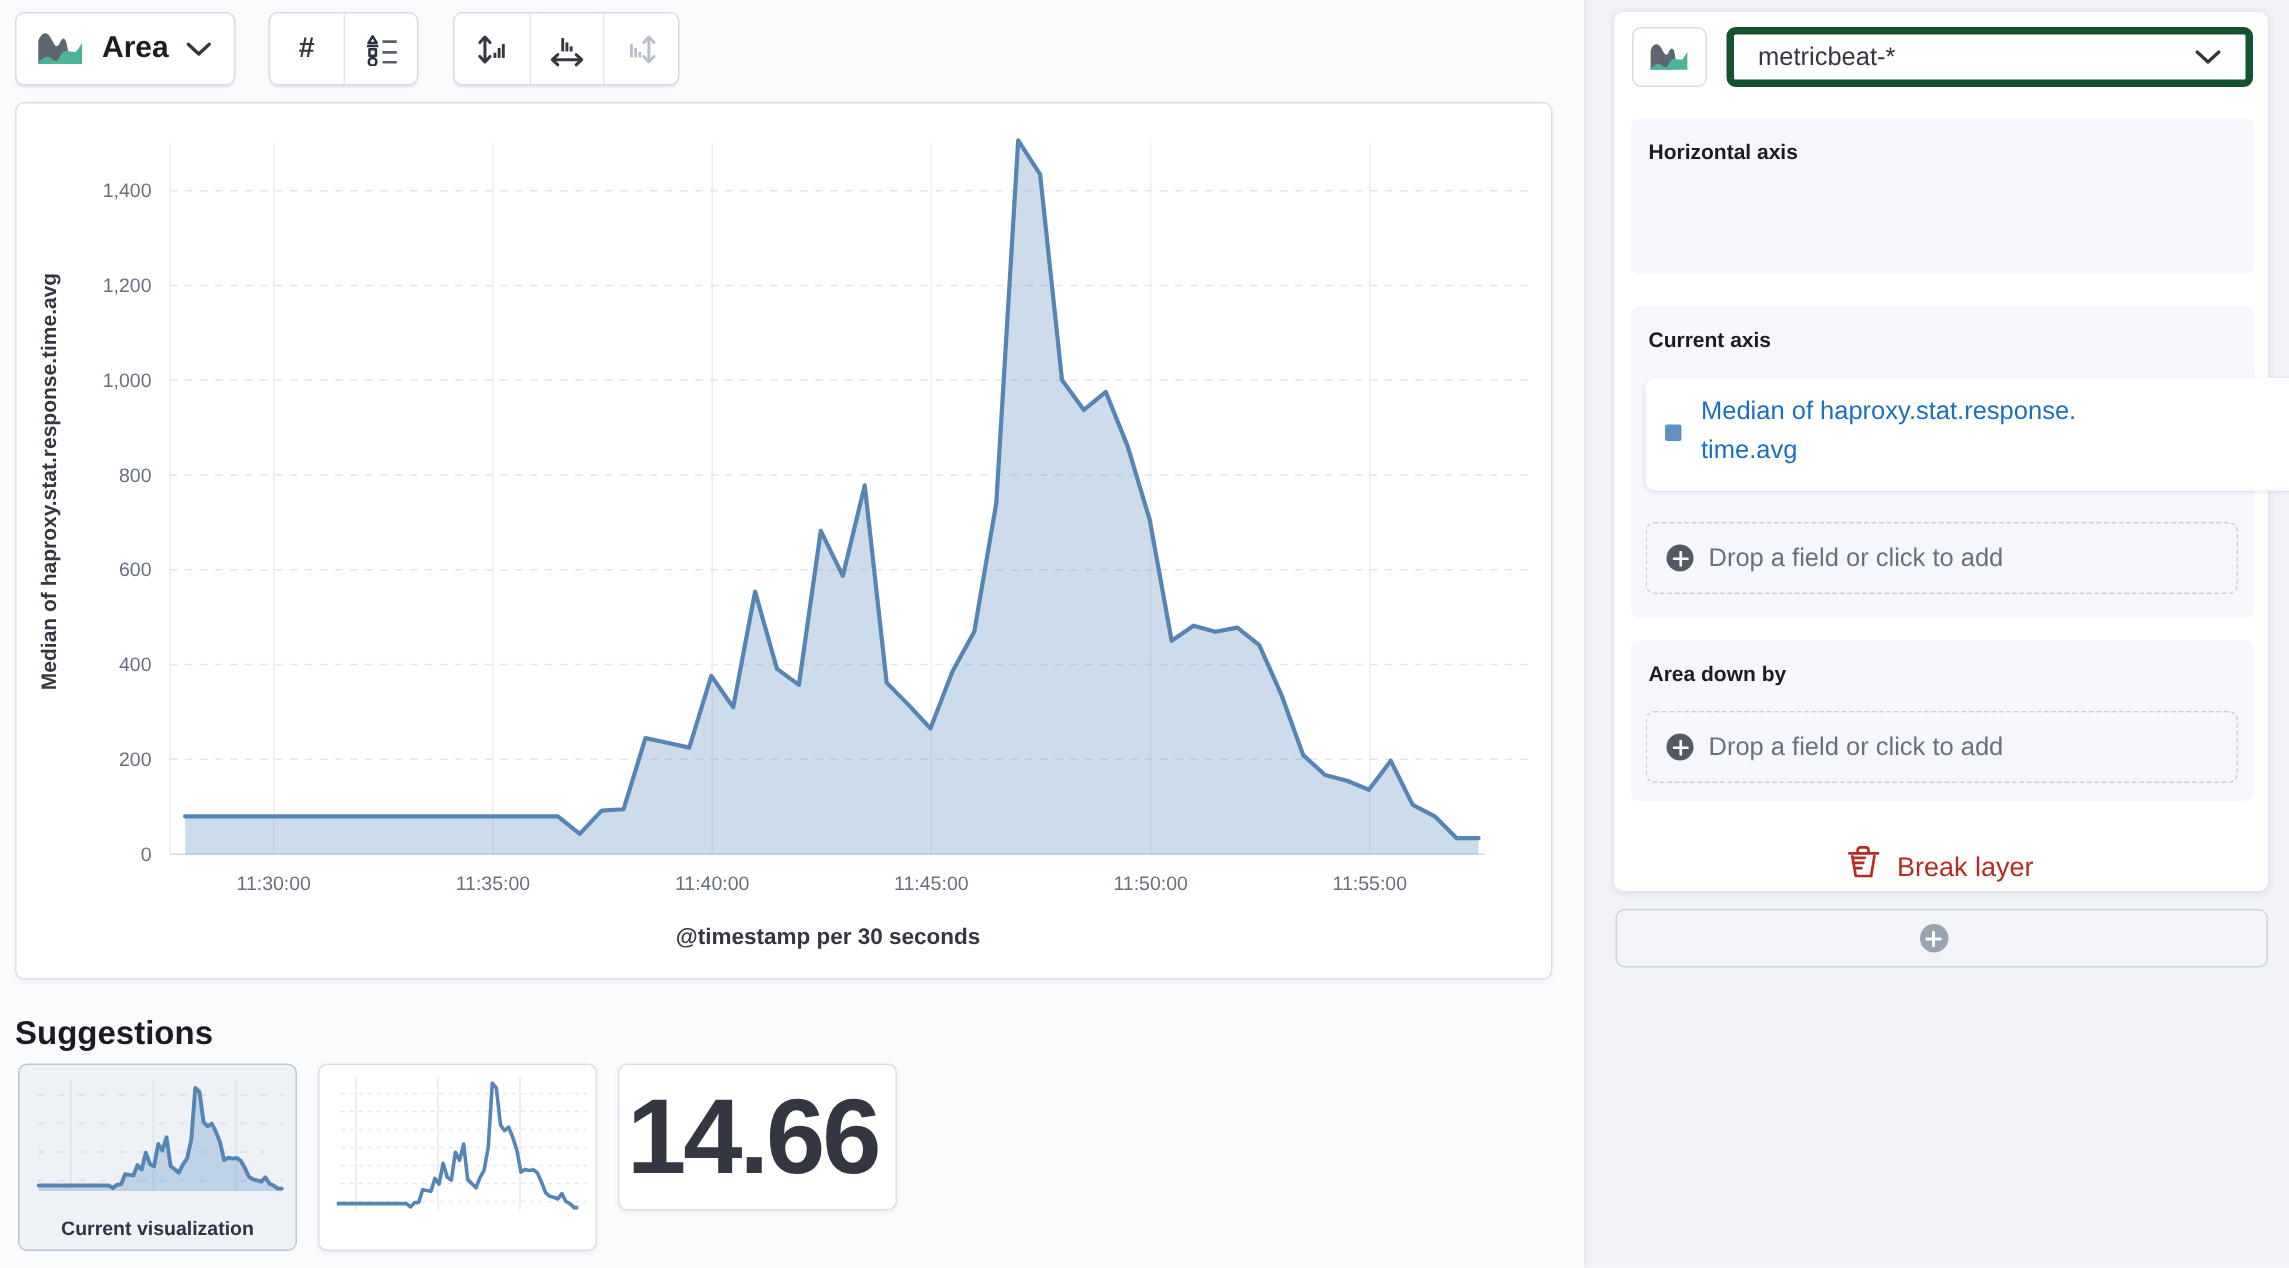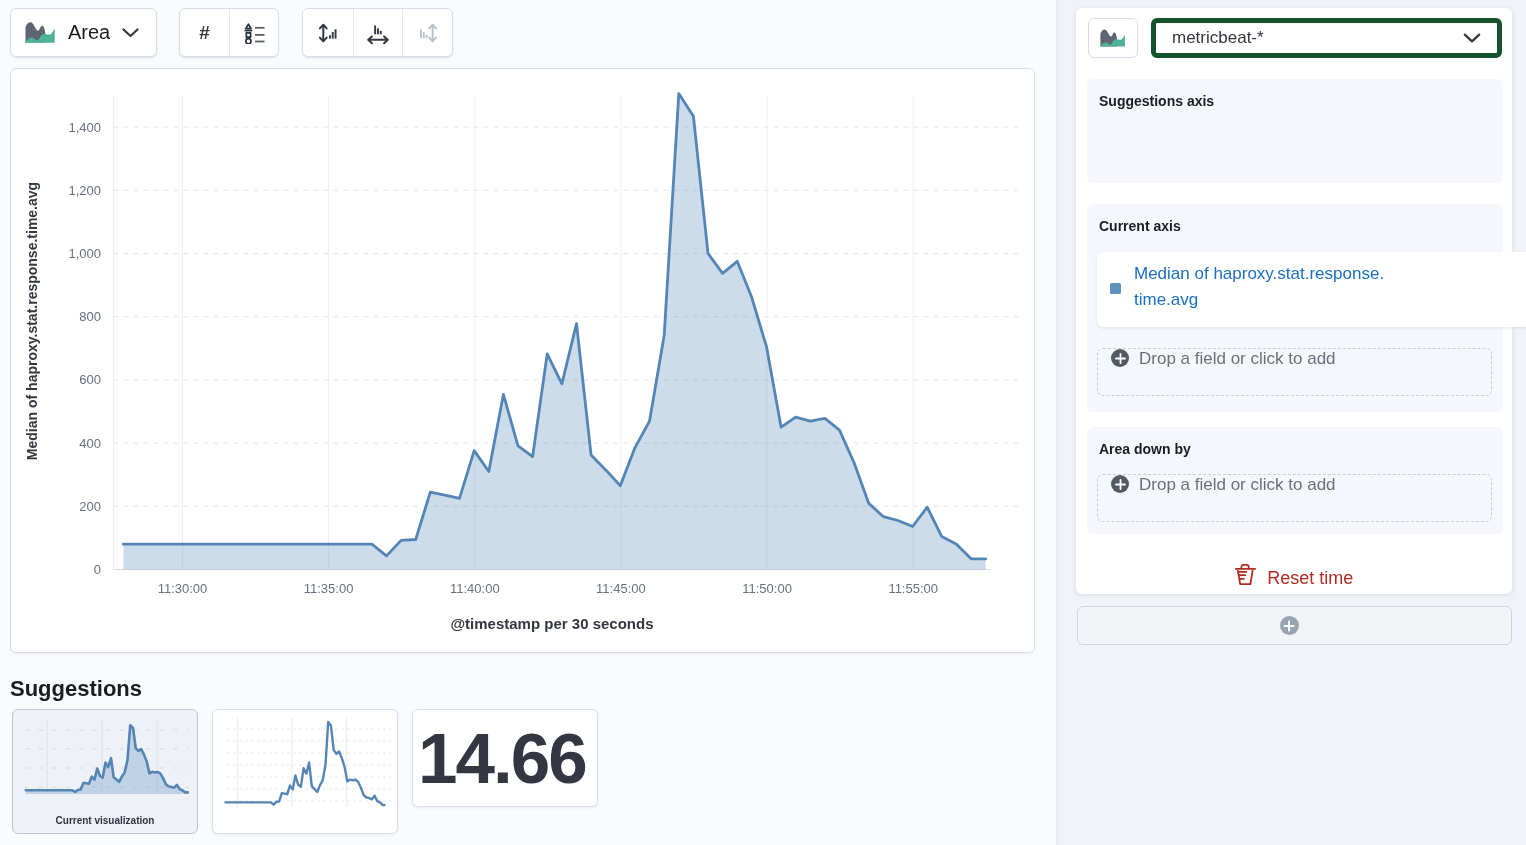--- a/index.html
+++ b/index.html
@@ -5,33 +5,33 @@
 html,body{width:1526px;height:845px;overflow:hidden}
 body{position:relative;background:#fafbfd;font-family:"Liberation Sans",sans-serif;color:#343741}
 .abs{position:absolute}
 .btn{background:#fff;border:1px solid #d6dce8;border-radius:6px;box-shadow:0 2px 2px -1px rgba(152,162,179,.3)}
 .grp{background:#fff;border:1px solid #d6dce8;border-radius:6px;box-shadow:0 2px 2px -1px rgba(152,162,179,.3);display:flex}
 .grp .cell{width:49.5px;height:47px;display:flex;align-items:center;justify-content:center}
 .grp .cell + .cell{border-left:1px solid #e3e8f0}
 .sect{background:#f5f7fc;border-radius:6px;position:absolute}
 .slabel{font-size:14px;font-weight:700;color:#1a1c21}
 .card{position:absolute;background:#fff;border-radius:6px;box-shadow:0 1px 3px rgba(109,120,141,.18)}
-.drop{position:absolute;border:1px dashed #c5cdda;border-radius:6px;display:flex;}
+.drop{position:absolute;border:1px dashed #c5cdda;border-radius:6px;display:flex;align-items:center}
 .droptxt{color:#69707d;font-size:17px;margin-left:10px}
 .pluscirc{width:18px;height:18px;border-radius:50%;background:#545a64;display:flex;align-items:center;justify-content:center;margin-left:13px;flex:0 0 auto}
 </style></head>
 <body>
 <div class="abs" style="left:1056px;top:0;width:470px;height:845px;background:#f1f3f8;box-shadow:inset 4px 0 5px -4px rgba(100,110,130,.14)"></div>
 
 <div class="abs btn" style="left:10px;top:8px;width:147px;height:49px;display:flex;align-items:center">
   <svg width="31" height="23" viewBox="0 0 31 23" style="margin-left:14px">
     <path d="M0.5 21.5 L0.5 6.3 C1.8 2.6 3.8 0.9 5.8 1.3 C8.2 1.9 9.3 5.2 11.3 8.6 C12.3 10.3 13.6 10.1 14.6 8.1 C15.5 6.2 16.6 4.4 17.6 4.8 C19 5.5 19.8 8.4 20.3 12.8 L20.3 21.5 Z" fill="#5f6571"></path>
     <path d="M0.3 21.7 L0.3 20.2 C2.5 19.4 4.3 16.6 6.8 16.6 C8.6 16.6 9.6 18.7 11.6 19.5 C13.2 20.1 14.2 18.3 15.4 15.8 C16.4 13.8 17.6 13.0 19.2 13.0 C21 13.0 22.4 13.5 23.6 13.5 C24.6 13.5 25.3 13.9 26.1 13.0 C27.3 11.6 28.2 9.6 29.7 7.6 L29.7 21.7 Z" fill="#4db398"></path>
   </svg>
-  <span style="font-size:20px;font-weight:400;color:#1a1c21;margin-left:12px">Area</span>
+  <span style="font-size:20px;font-weight:700;color:#1a1c21;margin-left:12px">Area</span>
   <svg width="17" height="10" viewBox="0 0 17 10" style="margin-left:12px">
       <path d="M1.5 1.5 L8.5 8 L15.5 1.5" fill="none" stroke="#343741" stroke-width="2.2" stroke-linecap="round" stroke-linejoin="round"></path>
     </svg>
 </div>
 
 <div class="abs grp" style="left:179px;top:8px;width:100px;height:49px">
   <div class="cell">
       <span style="font-size:19px;font-weight:600;color:#343741">#</span>
     </div>
   <div class="cell">
@@ -153,21 +153,21 @@
     </g>
     <g stroke="#dfe2ea" stroke-width="1.4" stroke-dasharray="4.5 9">
       <line x1="12" y1="20" x2="176" y2="20"></line>
         <line x1="12" y1="38.8" x2="176" y2="38.8"></line>
         <line x1="12" y1="58" x2="176" y2="58"></line>
         <line x1="12" y1="77.2" x2="176" y2="77.2"></line>
     </g>
     <polygon points="12.8,84.0 12.8,80.3 15.5,80.3 18.3,80.3 21.0,80.3 23.8,80.3 26.5,80.3 29.3,80.3 32.0,80.3 34.8,80.3 37.5,80.3 40.3,80.3 43.0,80.3 45.8,80.3 48.5,80.3 51.3,80.3 54.0,80.3 56.8,80.3 59.5,80.3 62.3,82.0 65.0,79.8 67.7,79.6 70.5,72.7 73.2,73.2 76.0,73.7 78.7,66.7 81.5,69.7 84.2,58.5 87.0,66.0 89.7,67.6 92.5,52.6 95.2,57.0 98.0,48.2 100.7,67.3 103.5,69.5 106.2,71.8 109.0,66.3 111.7,62.4 114.5,49.9 117.2,15.3 120.0,18.0 122.7,38.0 125.4,40.9 128.2,39.1 130.9,44.4 133.7,51.6 136.4,63.3 139.2,61.8 141.9,62.4 144.7,62.0 147.4,63.7 150.2,68.5 152.9,74.4 155.7,76.3 158.4,76.9 161.2,77.7 163.9,74.9 166.7,79.2 169.4,80.3 172.2,82.4 174.9,82.4 174.9,84.0" fill="#6092c0" fill-opacity="0.32"></polygon>
     <polyline points="12.8,80.3 15.5,80.3 18.3,80.3 21.0,80.3 23.8,80.3 26.5,80.3 29.3,80.3 32.0,80.3 34.8,80.3 37.5,80.3 40.3,80.3 43.0,80.3 45.8,80.3 48.5,80.3 51.3,80.3 54.0,80.3 56.8,80.3 59.5,80.3 62.3,82.0 65.0,79.8 67.7,79.6 70.5,72.7 73.2,73.2 76.0,73.7 78.7,66.7 81.5,69.7 84.2,58.5 87.0,66.0 89.7,67.6 92.5,52.6 95.2,57.0 98.0,48.2 100.7,67.3 103.5,69.5 106.2,71.8 109.0,66.3 111.7,62.4 114.5,49.9 117.2,15.3 120.0,18.0 122.7,38.0 125.4,40.9 128.2,39.1 130.9,44.4 133.7,51.6 136.4,63.3 139.2,61.8 141.9,62.4 144.7,62.0 147.4,63.7 150.2,68.5 152.9,74.4 155.7,76.3 158.4,76.9 161.2,77.7 163.9,74.9 166.7,79.2 169.4,80.3 172.2,82.4 174.9,82.4" fill="none" stroke="#5585b5" stroke-width="2.6" stroke-linejoin="round" stroke-linecap="round"></polyline>
   </svg>
-  <div style="position:absolute;left:0;right:0;bottom:7px;text-align:center;font-size:10px;font-weight:700;color:#2f3440">Current visualization</div>
+  <div style="position:absolute;left:0;right:0;bottom:7px;text-align:center;font-size:13px;font-weight:700;color:#2f3440">Current visualization</div>
 </div>
 
 <div class="abs" style="left:212px;top:709px;width:186px;height:125px;background:#fff;border:1px solid #d9dfe9;border-radius:6px;overflow:hidden;box-shadow:0 1px 3px rgba(109,120,141,.12)">
   <svg width="184" height="122" viewBox="0 0 184 122" style="display:block">
     <g stroke="#ececf1" stroke-width="1.3">
       <line x1="24.4" y1="8" x2="24.4" y2="97"></line>
         <line x1="79" y1="8" x2="79" y2="97"></line>
         <line x1="133.6" y1="8" x2="133.6" y2="97"></line>
     </g>
     <g stroke="#e7e9ee" stroke-width="1" stroke-dasharray="3 3">
@@ -197,21 +197,21 @@
   </div>
 
   <div class="abs" style="left:75px;top:10px;width:351px;height:40px;border:5px solid #14532d;border-radius:6px;background:#fff;display:flex;align-items:center">
     <span style="font-size:17px;color:#343741;margin-left:16px">metricbeat-*</span>
     <svg width="18" height="10" viewBox="0 0 16 9" style="position:absolute;right:16px">
         <path d="M1.5 1.5 L8 7.5 L14.5 1.5" fill="none" stroke="#343741" stroke-width="2" stroke-linecap="round" stroke-linejoin="round"></path>
       </svg>
   </div>
 
   <div class="sect" style="left:11px;top:71px;width:416px;height:104px">
-    <div class="slabel" style="position:absolute;left:12px;top:14px">Suggestions axis</div>
+    <div class="slabel" style="position:absolute;left:12px;top:14px">Horizontal axis</div>
   </div>
 
   <div class="sect" style="left:11px;top:196px;width:416px;height:208px">
     <div class="slabel" style="position:absolute;left:12px;top:14px">Current axis</div>
     <div class="card" style="left:10px;top:48px;width:478px;height:75px">
       <div style="position:absolute;left:13px;top:31px;width:11px;height:11px;background:#6092c0;border-radius:1.5px"></div>
       <div style="position:absolute;left:37px;top:9px;width:300px;font-size:17px;line-height:26px;color:#1b6fc0">Median of haproxy.stat.response.<br>time.avg</div>
       <svg width="12" height="12" viewBox="0 0 12 12" style="position:absolute;right:23px;top:33px">
           <path d="M1 1 L11 11 M11 1 L1 11" stroke="#c43d35" stroke-width="1.3" stroke-linecap="round"></path>
         </svg>
@@ -243,21 +243,21 @@
       <g stroke="#b32b22" stroke-width="1.8" fill="none" stroke-linecap="round" stroke-linejoin="round">
         <path d="M6.4 4.4 L6.4 2.9 C6.4 1.7 7.2 0.9 8.4 0.9 L11.7 0.9 C12.9 0.9 13.7 1.7 13.7 2.9 L13.7 4.4"></path>
         <line x1="0.9" y1="4.9" x2="20.1" y2="4.9"></line>
         <path d="M2.9 6.9 L5.2 20.1 L15.4 20.1"></path>
         <path d="M17.6 6.7 L15.4 20.1"></path>
         <line x1="3.4" y1="7.9" x2="11.2" y2="7.9"></line>
         <line x1="4.1" y1="11.2" x2="10.2" y2="11.2"></line>
         <line x1="4.8" y1="14.8" x2="8.9" y2="14.8"></line>
       </g>
     </svg>
-    <span style="font-size:18px;color:#b32b22;margin-left:7px;vertical-align:1px">Reset time</span>
+    <span style="font-size:18px;color:#b32b22;margin-left:7px;vertical-align:1px">Break layer</span>
   </div>
 </div>
 
 <div class="abs" style="left:1077px;top:606px;width:435px;height:39px;background:#f2f4f8;border:1px solid #ccd4e2;border-radius:6px;display:flex;align-items:center;justify-content:center">
   <div style="width:19px;height:19px;border-radius:50%;background:#9aa3b2;margin-right:11px;display:flex;align-items:center;justify-content:center">
     <svg width="12" height="12" viewBox="0 0 12 12">
         <path d="M6 1.5 V10.5 M1.5 6 H10.5" stroke="#fff" stroke-width="2" stroke-linecap="round"></path>
       </svg>
   </div>
 </div>

